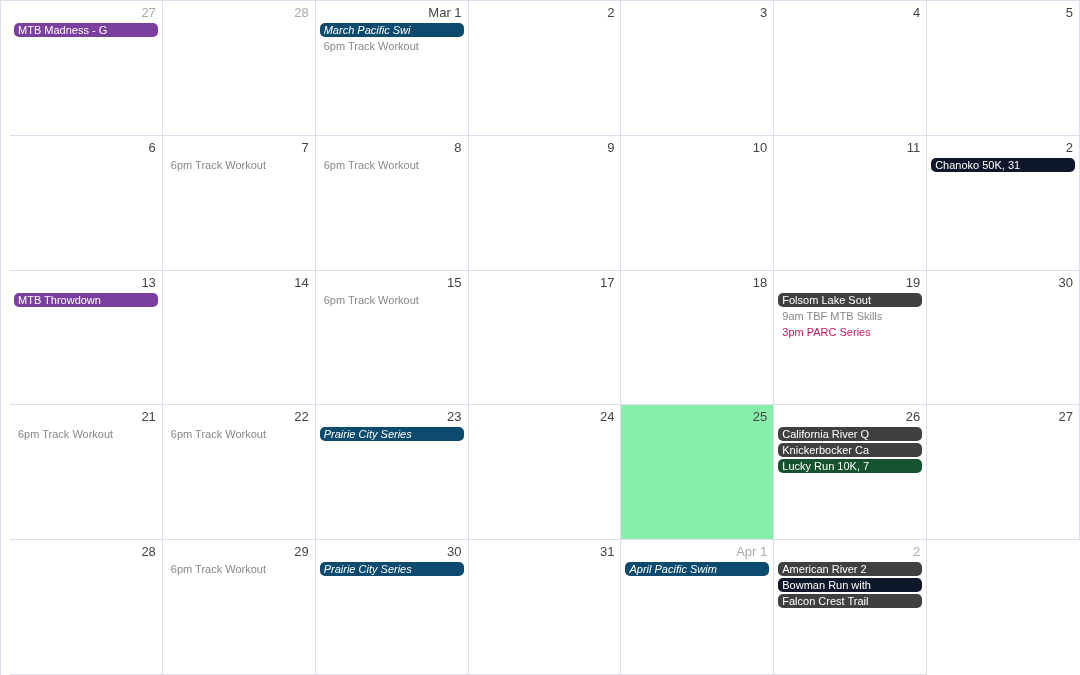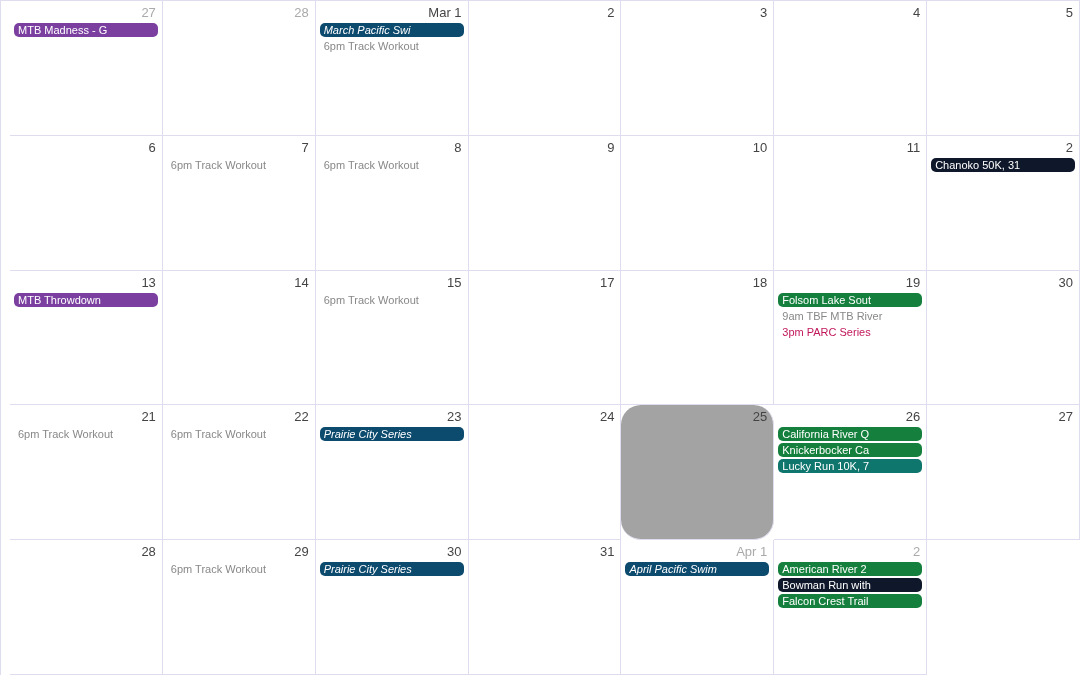--- a/index.html
+++ b/index.html
@@ -29,22 +29,21 @@
       border-right: 1px solid #dde;
       border-bottom: 1px solid #dde;
       min-height: 130px;
       padding: 4px;
       background: #fff;
       vertical-align: top;
       position: relative;
       overflow: hidden;
     }
     .day-cell.today {
-      background: #a3a3a3;
-      border-radius: 20px;
+      background: #86efac;
     }
     .day-cell.prev-month .day-num,
     .day-cell.next-month .day-num {
       color: #aaa;
     }
     .day-num {
       text-align: right;
       font-size: 13px;
       color: #444;
       margin-bottom: 3px;
@@ -76,25 +75,25 @@
     }
     .event.blue-text {
       background: transparent;
       color: #5b7fa6;
     }
     .event.orange {
       background: #0f172a;
       color: #fff;
     }
     .event.brown {
-      background: #15803d;
+      background: #404040;
       color: #fff;
     }
     .event.green {
-      background: #0f766e;
+      background: #14532d;
       color: #fff;
     }
     .event.pink-text {
       background: transparent;
       color: #c2185b;
     }
   </style>
 </head>
 <body>
 
@@ -161,21 +160,21 @@
       </div>
       <div class="day-cell">
         <div class="day-num">17</div>
       </div>
       <div class="day-cell">
         <div class="day-num">18</div>
       </div>
       <div class="day-cell">
         <div class="day-num">19</div>
         <div class="event brown">Folsom Lake Sout</div>
-        <div class="event gray-text">9am TBF MTB River</div>
+        <div class="event gray-text">9am TBF MTB Skills</div>
         <div class="event pink-text">3pm PARC Series</div>
       </div>
       <div class="day-cell">
         <div class="day-num">30</div>
       </div>
       <div class="day-cell">
         <div class="day-num">21</div>
         <div class="event gray-text">6pm Track Workout</div>
       </div>
       <div class="day-cell">

